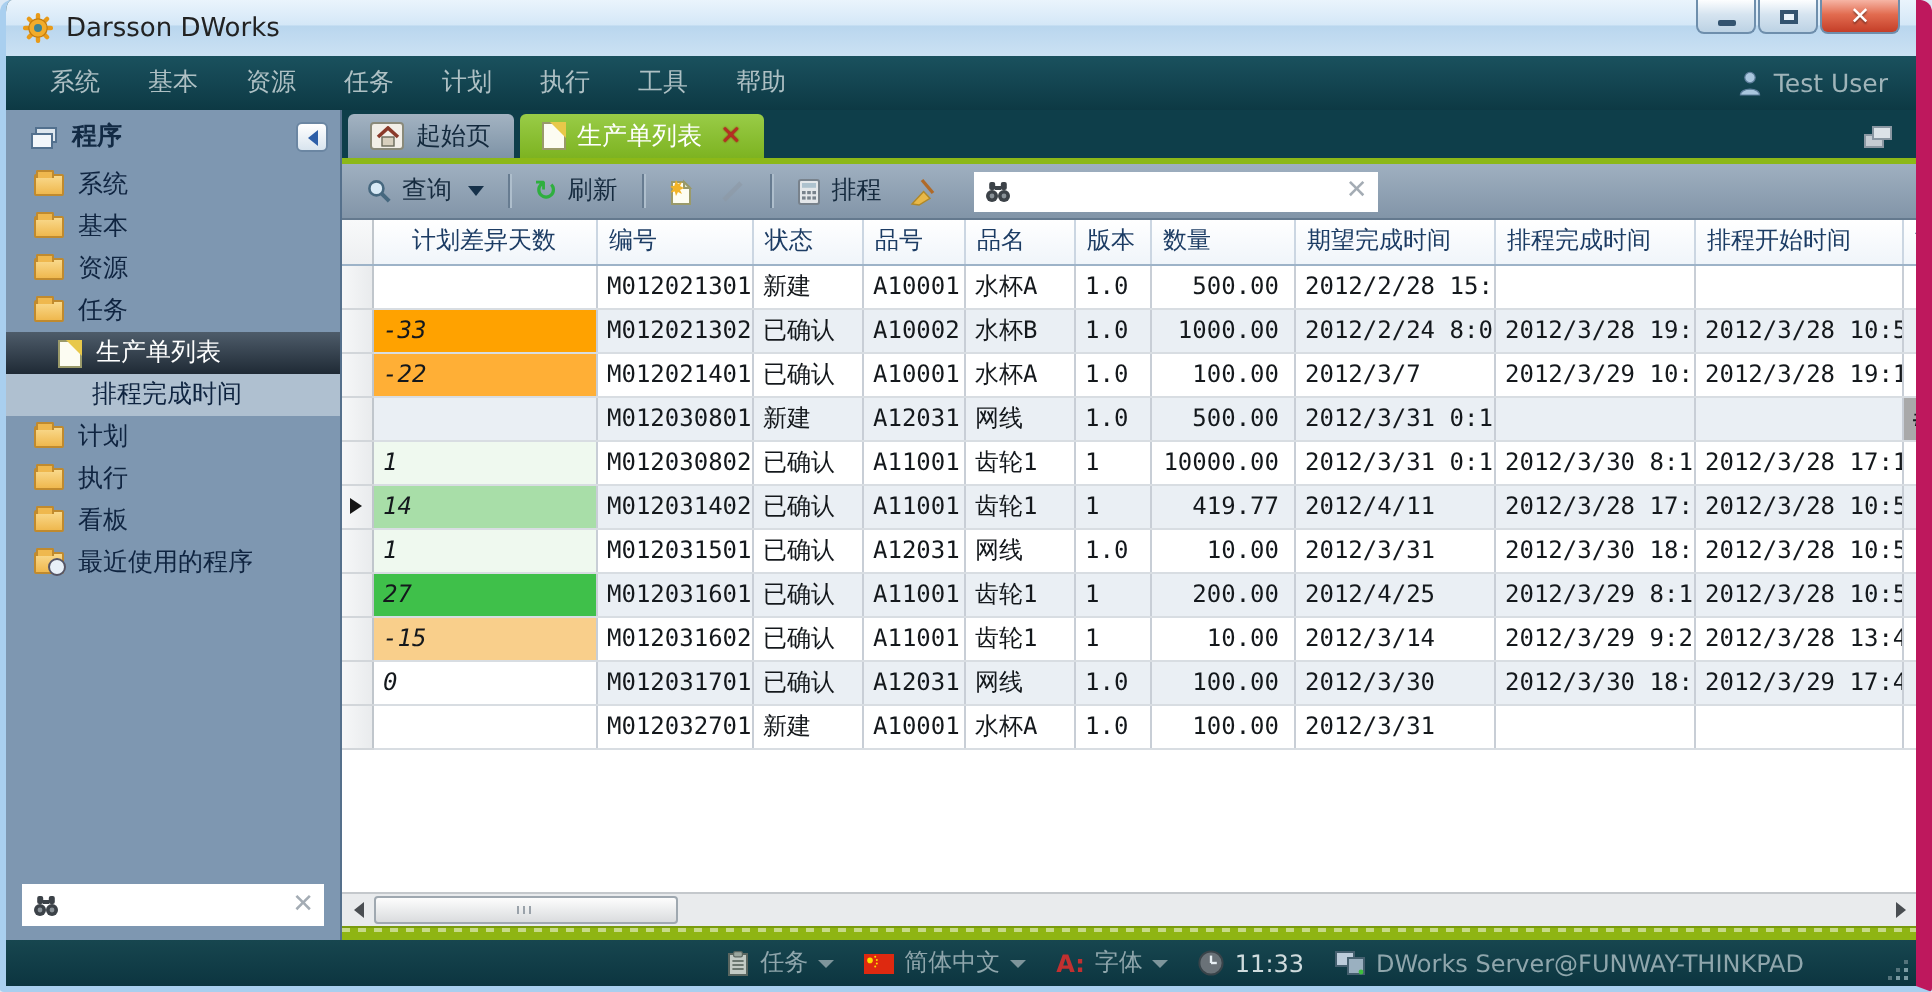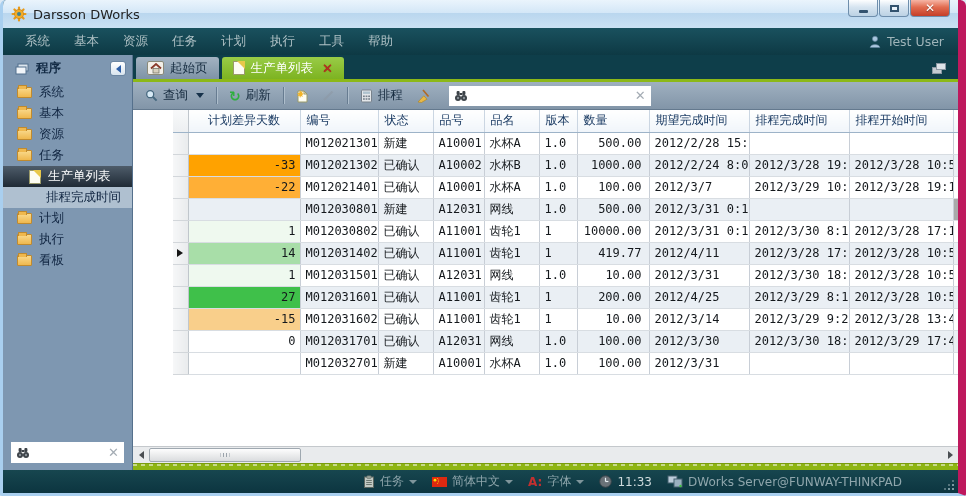--- a/index.html
+++ b/index.html
@@ -29,21 +29,21 @@
   
   .menubar{height:27px;flex:none;display:flex;align-items:center;
     background:linear-gradient(#1A515E,#0D3944);padding-left:10px;}
   .menu-item{color:#AEC0C4;font-size:12.5px;padding:4px 12px;cursor:default;}
   .menu-user{margin-left:auto;display:flex;align-items:center;gap:5px;color:#9FB4B9;font-size:12.5px;padding-right:14px;}
 
   
   .body-row{flex:1;display:flex;min-height:0;}
 
   
-  .sidebar{width:130px;flex:none;background:#7E97B1;border-right:1px solid #55708C;display:flex;flex-direction:column;}
+  .sidebar{width:168px;flex:none;background:#7E97B1;border-right:1px solid #55708C;display:flex;flex-direction:column;}
   .side-header{height:27px;flex:none;display:flex;align-items:center;gap:7px;padding:0 6px 0 12px;
     color:#122A44;font-size:12.5px;font-weight:bold;}
   .collapse-btn{margin-left:auto;width:16px;height:15px;border:1px solid #6B86A2;border-radius:3px;
     background:linear-gradient(#FFFFFF,#D8E4EE);display:flex;align-items:center;justify-content:center;}
   .collapse-btn i{display:block;border-top:4px solid transparent;border-bottom:4px solid transparent;border-right:5px solid #2D5FA8;}
   .side-item{height:21px;flex:none;display:flex;align-items:center;gap:7px;padding-left:14px;
     color:#0F2440;font-size:12.5px;cursor:default;white-space:nowrap;}
   .side-item.sel{background:linear-gradient(#4E5C6A,#1F2A35);color:#FFFFFF;padding-left:26px;}
   .side-item.child{background:#AFC0D0;padding-left:43px;}
   .folder-ico{width:15px;height:11px;position:relative;background:linear-gradient(#F9D98C,#EFB84E);
@@ -83,38 +83,38 @@
     color:#152A3E;font-size:12.5px;}
   .tb-btn{display:flex;align-items:center;gap:5px;padding:2px 5px;border-radius:2px;cursor:default;}
   .tb-btn.disabled{opacity:.55;}
   .tb-sep{width:1px;height:17px;background:#677C91;box-shadow:1px 0 0 #AEBECC;margin:0 4px;flex:none;}
   .dd-arrow{border:4px solid transparent;border-top:5px solid #16314A;margin-top:4px;margin-left:3px;}
   .refresh-glyph{color:#2FAF3F;font-weight:bold;font-size:14px;line-height:1;}
   .tb-search{margin-left:10px;width:202px;height:20px;background:#fff;display:flex;align-items:center;gap:5px;padding:0 5px;}
   .tb-search input{border:none;outline:none;flex:1;min-width:0;font-size:12px;font-family:inherit;}
 
   
-  .grid-area{flex:1;min-height:0;overflow:hidden;background:#fff;padding-left:40px;}
+  .grid-area{flex:1;min-height:0;overflow:hidden;background:#fff;}
   table.grid{border-collapse:collapse;table-layout:fixed;width:824px;
     font-family:"DejaVu Sans Mono","Liberation Mono",monospace;font-size:12px;}
   table.grid th, table.grid td{white-space:nowrap;overflow:hidden;}
   thead th{height:22px;background:linear-gradient(#FFFFFF,#F0F5FA);
     border-bottom:1px solid #9DB3C8;border-right:1px solid #CBD6E2;
     color:#1C3C64;font-weight:normal;text-align:left;padding:0 0 0 6px;
     font-family:"DejaVu Sans","Liberation Sans",sans-serif;}
   thead th.c-diff{text-align:center;padding-left:0;}
   thead th.corner{background:linear-gradient(#F8F9FA,#EDEFF1);border-right:1px solid #C0C6CC;}
   tbody td{height:22px;border-right:1px solid #C8CED6;border-bottom:1px solid #D8DDE2;
     padding:0 4px 0 5px;color:#14181C;background:#fff;}
   tbody tr.alt td{background:#EAEFF4;}
   tbody th.rowhdr{background:linear-gradient(90deg,#F6F7F8,#E9EBED);
     border-right:1px solid #C0C6CC;border-bottom:1px solid #D2D6DA;position:relative;}
   tbody th.rowhdr.marked::after{content:'';position:absolute;left:4px;top:50%;transform:translateY(-50%);
     border-left:6px solid #151515;border-top:4px solid transparent;border-bottom:4px solid transparent;}
-  td.c-diff{text-align:right;}
+  td.c-diff{text-align:left;font-style:italic;}
   td.c-qty{text-align:right;padding-right:7px;}
 
   
   .hscroll{height:17px;flex:none;background:#E9EBED;border-top:1px solid #C4C8CC;position:relative;}
   .hs-arrow{position:absolute;top:0;width:16px;height:100%;display:flex;align-items:center;justify-content:center;}
   .hs-arrow.left{left:0;}
   .hs-arrow.right{right:0;}
   .hs-arrow i{display:block;border-top:4px solid transparent;border-bottom:4px solid transparent;}
   .hs-arrow.left i{border-right:5px solid #4A4E52;}
   .hs-arrow.right i{border-left:5px solid #4A4E52;}
@@ -236,20 +236,24 @@
             <span class="folder-ico"></span>
             <span>计划</span>
           </div>
           <div class="side-item">
             <span class="folder-ico"></span>
             <span>执行</span>
           </div>
           <div class="side-item">
             <span class="folder-ico"></span>
             <span>看板</span>
+          </div>
+          <div class="side-item">
+            <span class="folder-ico clock"></span>
+            <span>最近使用的程序</span>
           </div>
         </div>
       <div class="side-search">
         <span>
           <svg width="14" height="12" viewBox="0 0 14 12">
             <g fill="#3C4248">
                 <rect x="2.6" y="1" width="3" height="4" rx="1"></rect>
                 <rect x="8.4" y="1" width="3" height="4" rx="1"></rect>
                 <rect x="5.5" y="3" width="3" height="2"></rect>
                 <circle cx="4" cy="8" r="3"></circle>

